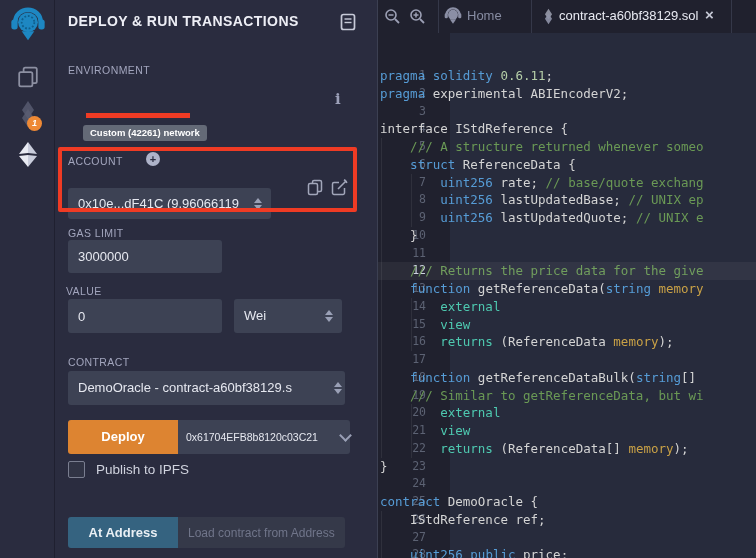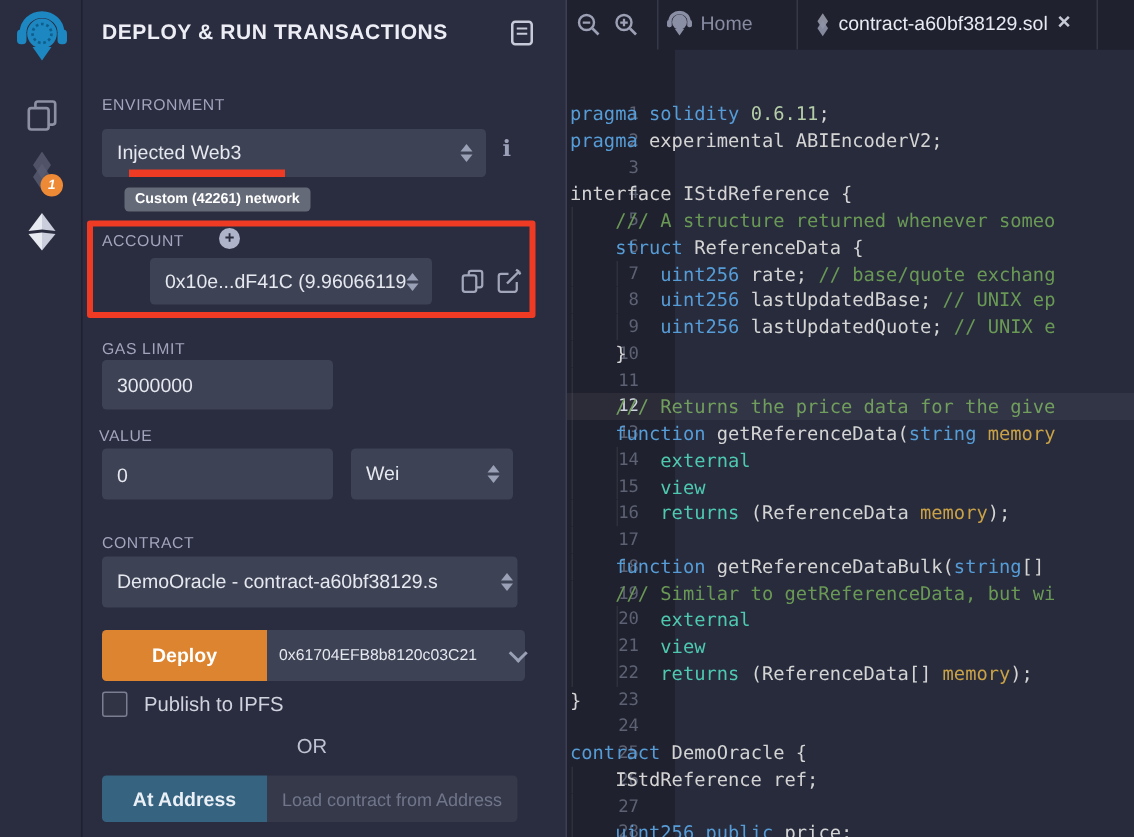--- a/index.html
+++ b/index.html
@@ -126,35 +126,28 @@
   <div class="ptitle">DEPLOY &amp; RUN TRANSACTIONS</div>
   <div class="abs" style="top:13px; left:284px;">
     <svg width="18" height="18" viewBox="0 0 18 18">
       <rect x="2.5" y="1.5" width="13" height="15" rx="2" fill="none" stroke="#c7cad8" stroke-width="1.7"></rect>
       <line x1="5.5" y1="6" x2="12.5" y2="6" stroke="#c7cad8" stroke-width="1.4"></line>
       <line x1="5.5" y1="9.5" x2="12.5" y2="9.5" stroke="#c7cad8" stroke-width="1.4"></line>
     </svg>
   </div>
 
   <div class="plabel" style="top:64px; left:13px;">ENVIRONMENT</div>
-  <div class="ctrl" style="top:86px; left:13px; width:256px; height:32px;">
-    <span>Injected Web3</span>
-    <span class="caret2">
-        <i class="up"></i>
-        <i class="dn"></i>
-      </span>
-  </div>
   <div class="info-i">i</div>
   <div class="red-underline" style="background: rgb(239, 59, 36);"></div>
   <div class="badge-net">Custom (42261) network</div>
 
   <div class="red-box" style="border-color: rgb(239, 59, 36);"></div>
   <div class="plabel" style="top:155px; left:13px;">ACCOUNT</div>
   <div class="plus-circle">+</div>
-  <div class="ctrl" style="top:172px; left:13px; width:188px; height:31px; line-height:31px;margin-left:32px;">
+  <div class="ctrl" style="top:188px; left:13px; width:203px; height:31px; line-height:31px;">
     <span>0x10e...dF41C (9.96066119</span>
     <span class="caret2">
         <i class="up"></i>
         <i class="dn"></i>
       </span>
   </div>
   <div class="mini-ic" style="top:179px; left:252px;">
     <svg width="16" height="17" viewBox="0 0 16 17">
       <rect x="5.5" y="1.5" width="9" height="11" rx="1.5" fill="none" stroke="#a2a6ba" stroke-width="1.5"></rect>
       <rect x="1.5" y="4.5" width="9" height="11" rx="1.5" fill="#2a2c3f" stroke="#a2a6ba" stroke-width="1.5"></rect>
@@ -189,21 +182,20 @@
       </span>
   </div>
 
   <div class="deploy-btn" style="background: rgb(221, 132, 49);">Deploy</div>
   <input class="deploy-input" value="0x61704EFB8b8120c03C21" style="">
   <div class="chev-dn"></div>
 
   <div class="checkbox"></div>
   <div class="chk-label">Publish to IPFS</div>
 
-  <div class="or-label">OR</div>
 
   <div class="ataddr-btn" style="background: rgb(53, 99, 128);">At Address</div>
   <input class="ataddr-input" placeholder="Load contract from Address" style="">
 </div>
 
 <div id="editor">
   <div id="tabbar">
     <div class="abs" style="left:6px; top:8px;">
       <svg width="17" height="17" viewBox="0 0 17 17">
         <circle cx="7" cy="7" r="5" fill="none" stroke="#9ca0b5" stroke-width="1.6"></circle>

